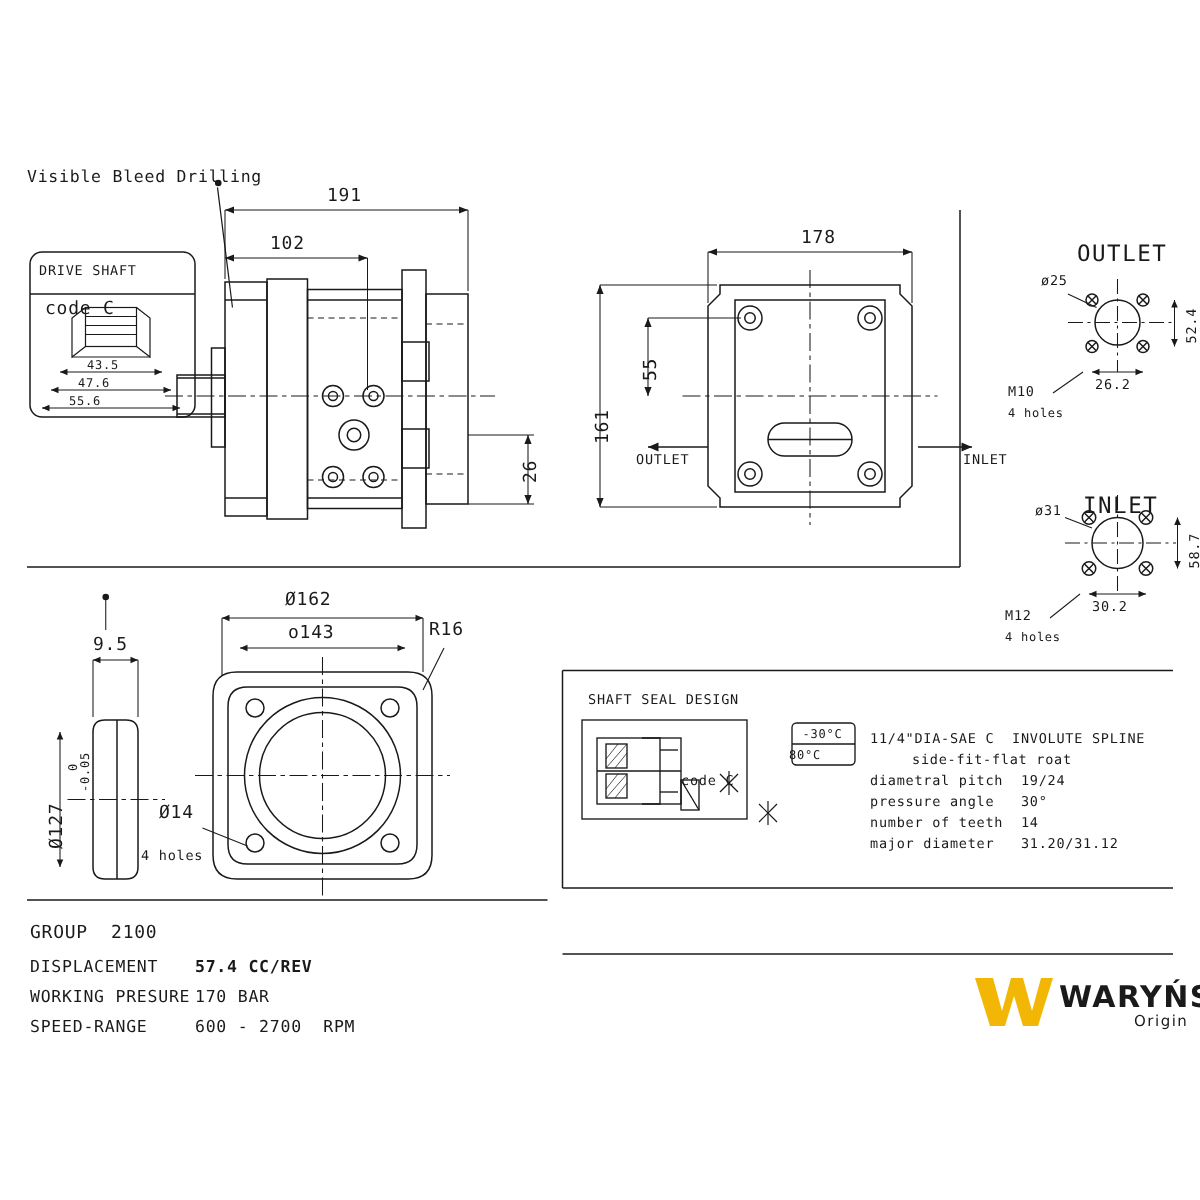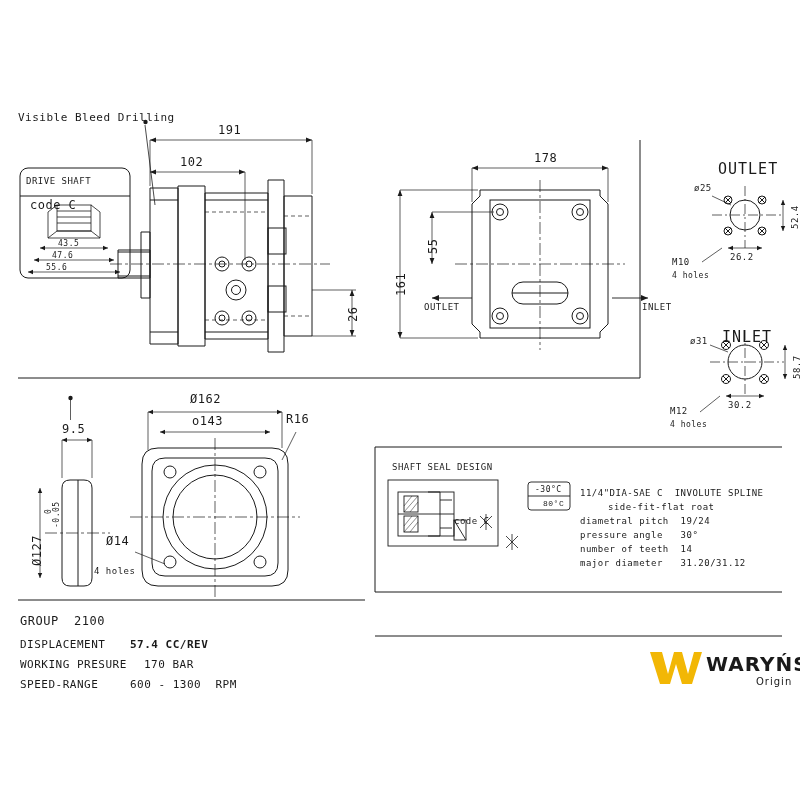--- a/index.html
+++ b/index.html
@@ -408,36 +408,36 @@
 
   <div class="lbl md" style="left:190px; top:392px;">Ø162</div>
   <div class="lbl md" style="left:192px; top:414px;">o143</div>
   <div class="lbl md" style="left:286px; top:412px;">R16</div>
   <div class="lbl md" style="left:106px; top:534px;">Ø14</div>
   <div class="lbl sm" style="left:94px; top:566px;">4 holes</div>
 
   <div class="lbl sm" style="left:392px; top:462px;">SHAFT SEAL DESIGN</div>
   <div class="lbl sm" style="left:454px; top:516px;">code C</div>
   <div class="lbl xs" style="left:535px; top:485px;">-30°C</div>
-  <div class="lbl xs" style="left:543px; top:499px;font-family:Liberation Mono, monospace;">80°C</div>
+  <div class="lbl xs" style="left:526px; top:499px;">80°C</div>
 
   <div class="lbl sm" style="left:580px; top:488px;">11/4"DIA-SAE C  INVOLUTE SPLINE</div>
   <div class="lbl sm" style="left:580px; top:502px;margin-left:28px;">side-fit-flat roat</div>
   <div class="lbl sm" style="left:580px; top:516px;">diametral pitch  19/24</div>
   <div class="lbl sm" style="left:580px; top:530px;">pressure angle   30°</div>
   <div class="lbl sm" style="left:580px; top:544px;">number of teeth  14</div>
   <div class="lbl sm" style="left:580px; top:558px;">major diameter   31.20/31.12</div>
 
   <div class="lbl md" style="left:20px; top:614px;">GROUP  2100</div>
   <div class="lbl" style="left:20px; top:638px;">DISPLACEMENT</div>
   <div class="lbl" style="left:130px; top:638px;font-weight:bold;">57.4 CC/REV</div>
   <div class="lbl" style="left:20px; top:658px;">WORKING PRESURE</div>
-  <div class="lbl" style="left:144px; top:658px;">170 BAR</div>
+  <div class="lbl" style="left:130px; top:658px;">170 BAR</div>
   <div class="lbl" style="left:20px; top:678px;">SPEED-RANGE</div>
-  <div class="lbl" style="left:130px; top:678px;">600 - 1300  RPM</div>
+  <div class="lbl" style="left:130px; top:678px;">600 - 2700  RPM</div>
 
 
   <svg style="position:absolute; left:648px; top:648px; width:56px; height:40px;" viewBox="0 0 56 40">
     <path d="M2 4 L14 4 L20 26 L26 4 L34 4 L40 26 L46 4 L54 4 L44 36 L34 36 L28 16 L22 36 L12 36 Z" fill="#f2b705"></path>
   </svg>
   <div class="logo-word" style="left:706px; top:652px; font-size:20px;">WARYŃSKI</div>
   <div class="logo-word" style="left:756px; top:676px; font-size:10px; font-weight:normal;">Origin</div>
 
 </div>
 

